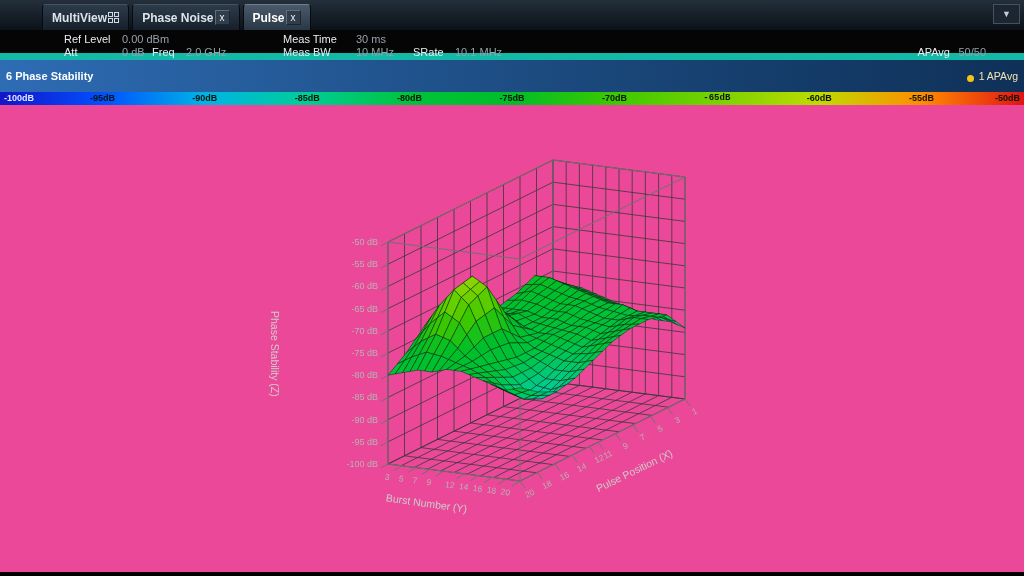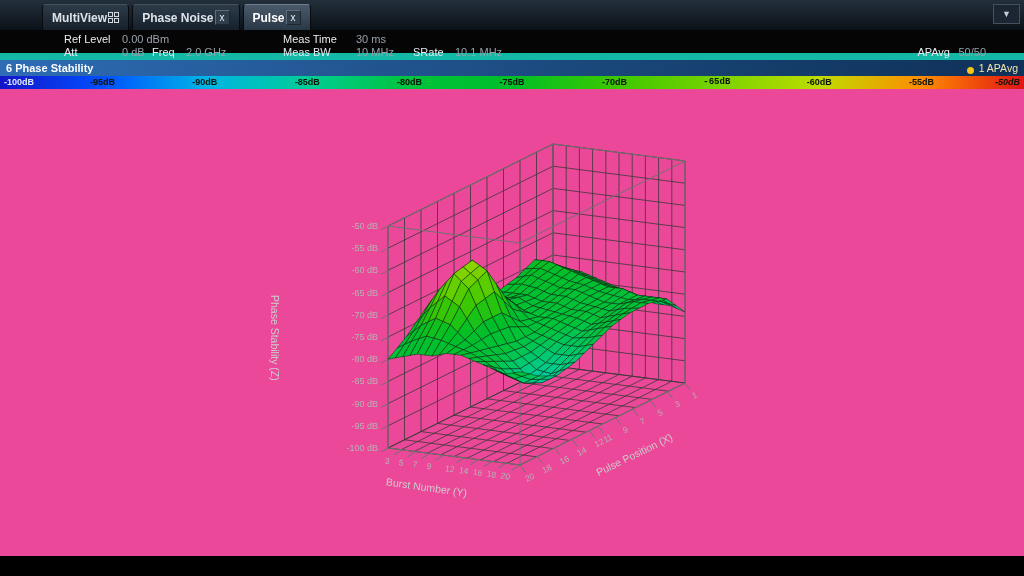--- a/index.html
+++ b/index.html
@@ -16,21 +16,21 @@
   .gicon i{border:1px solid #d2d9e0}
   .toverflow{position:absolute;right:4px;top:4px;width:27px;height:20px;background:#1b2632;border:1px solid #44525f;color:#c6ccd2;font-size:9px;display:flex;align-items:center;justify-content:center}
 
   
   .settings{position:relative;height:30px;background:#050505;font-size:11px;border-bottom:7px solid #14b8a6}
   .settings span{position:absolute;white-space:nowrap}
   .sl{color:#e9edf1}
   .sv{color:#98a1aa}
 
   
-  .titlebar{height:16px;background:linear-gradient(90deg,#2e6cb4,#16406f 70%,#0f3158);display:flex;align-items:center;padding:2px 6px;color:#fff;font-size:11px}
+  .titlebar{height:32px;background:linear-gradient(90deg,#2e6cb4,#16406f 70%,#0f3158);display:flex;align-items:center;padding:2px 6px;color:#fff;font-size:11px}
   .wtitle{font-weight:bold}
   .trace{margin-left:auto;display:flex;align-items:flex-end;gap:5px}
   .tdot{width:7px;height:7px;border-radius:50%;background:#f5c518}
   .tname{color:#f2e4af;font-size:10.5px}
 
   
   .colorbar{position:relative;height:13px;background:#004}
   .cb-label{position:absolute;top:1px;font-size:9px;font-weight:bold;color:#0a1408;line-height:11px}
   .cb-label.first{color:#dfe9ff}
 
@@ -108,21 +108,21 @@
       <span class="cb-label first" style="left: 4px;">-100dB</span>
       <span class="cb-label" style="left: 10%; transform: translateX(-50%);">-95dB</span>
       <span class="cb-label" style="left: 20%; transform: translateX(-50%);">-90dB</span>
       <span class="cb-label" style="left: 30%; transform: translateX(-50%);">-85dB</span>
       <span class="cb-label" style="left: 40%; transform: translateX(-50%);">-80dB</span>
       <span class="cb-label" style="left: 50%; transform: translateX(-50%);">-75dB</span>
       <span class="cb-label" style="left: 60%; transform: translateX(-50%);">-70dB</span>
       <span class="cb-label" style="left: 70%; transform: translateX(-50%); font-family: Liberation Mono, monospace;">-65dB</span>
       <span class="cb-label" style="left: 80%; transform: translateX(-50%);">-60dB</span>
       <span class="cb-label" style="left: 90%; transform: translateX(-50%);">-55dB</span>
-      <span class="cb-label" style="right: 4px; font-style: italic;">-50dB</span>
+      <span class="cb-label" style="right: 4px;">-50dB</span>
     </div>
 
   <div class="plot">
     <svg id="plot3d" width="1024" height="467" viewBox="0 0 1024 467">
         <g>
           <line x1="388.0" y1="359.0" x2="388.0" y2="137.0" stroke="#383838" stroke-width="0.8"></line>
           <line x1="388.0" y1="359.0" x2="553.0" y2="277.0" stroke="#383838" stroke-width="0.8"></line>
           <line x1="685.0" y1="294.0" x2="685.0" y2="72.0" stroke="#383838" stroke-width="0.8"></line>
           <line x1="685.0" y1="294.0" x2="553.0" y2="277.0" stroke="#383838" stroke-width="0.8"></line>
           <line x1="520.0" y1="376.0" x2="388.0" y2="359.0" stroke="#383838" stroke-width="0.8"></line>

